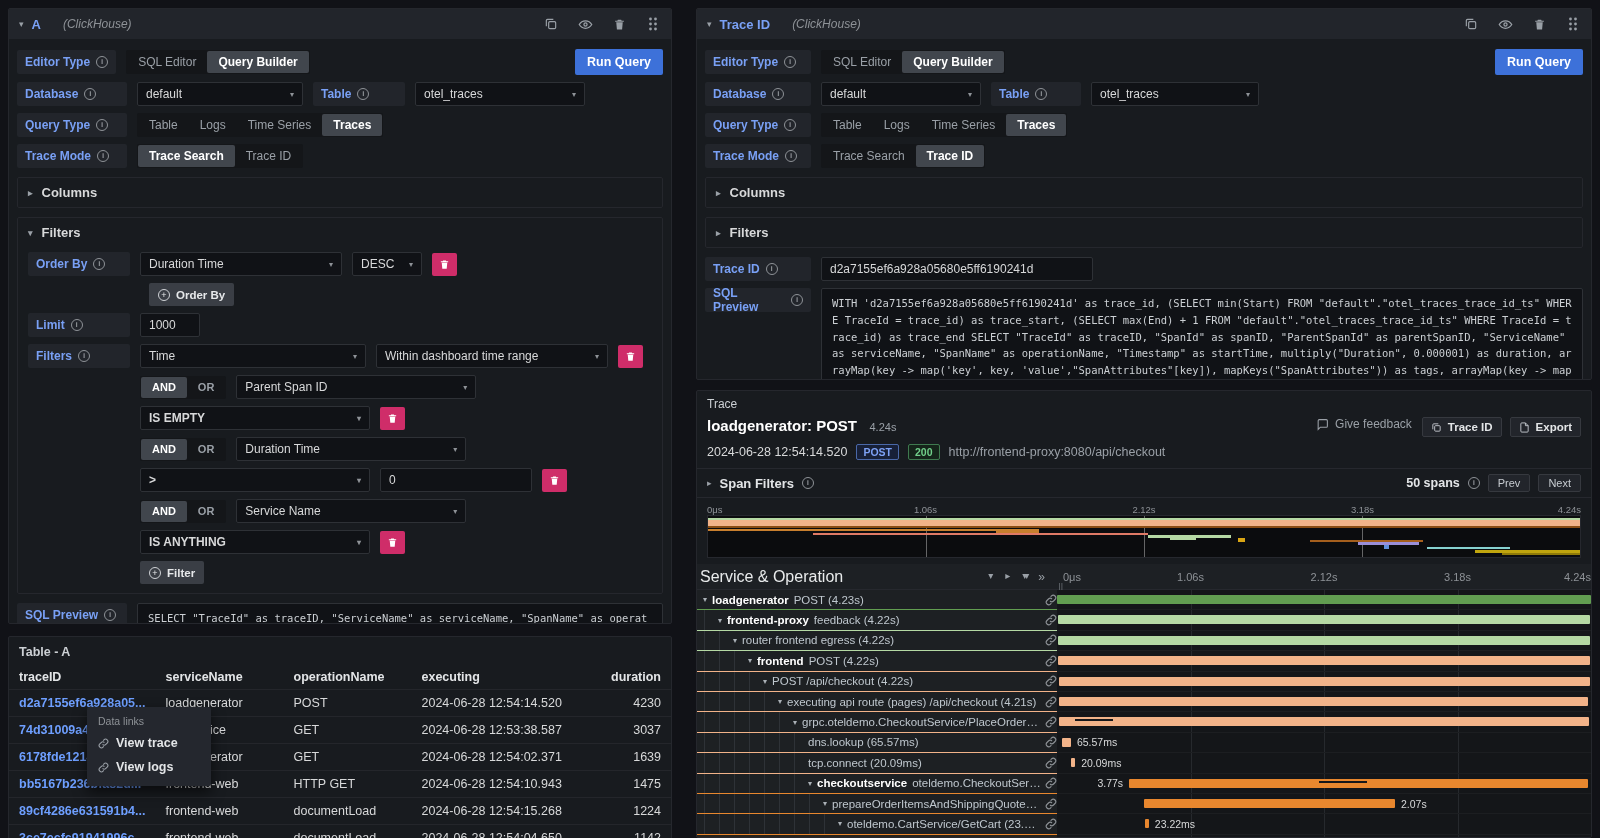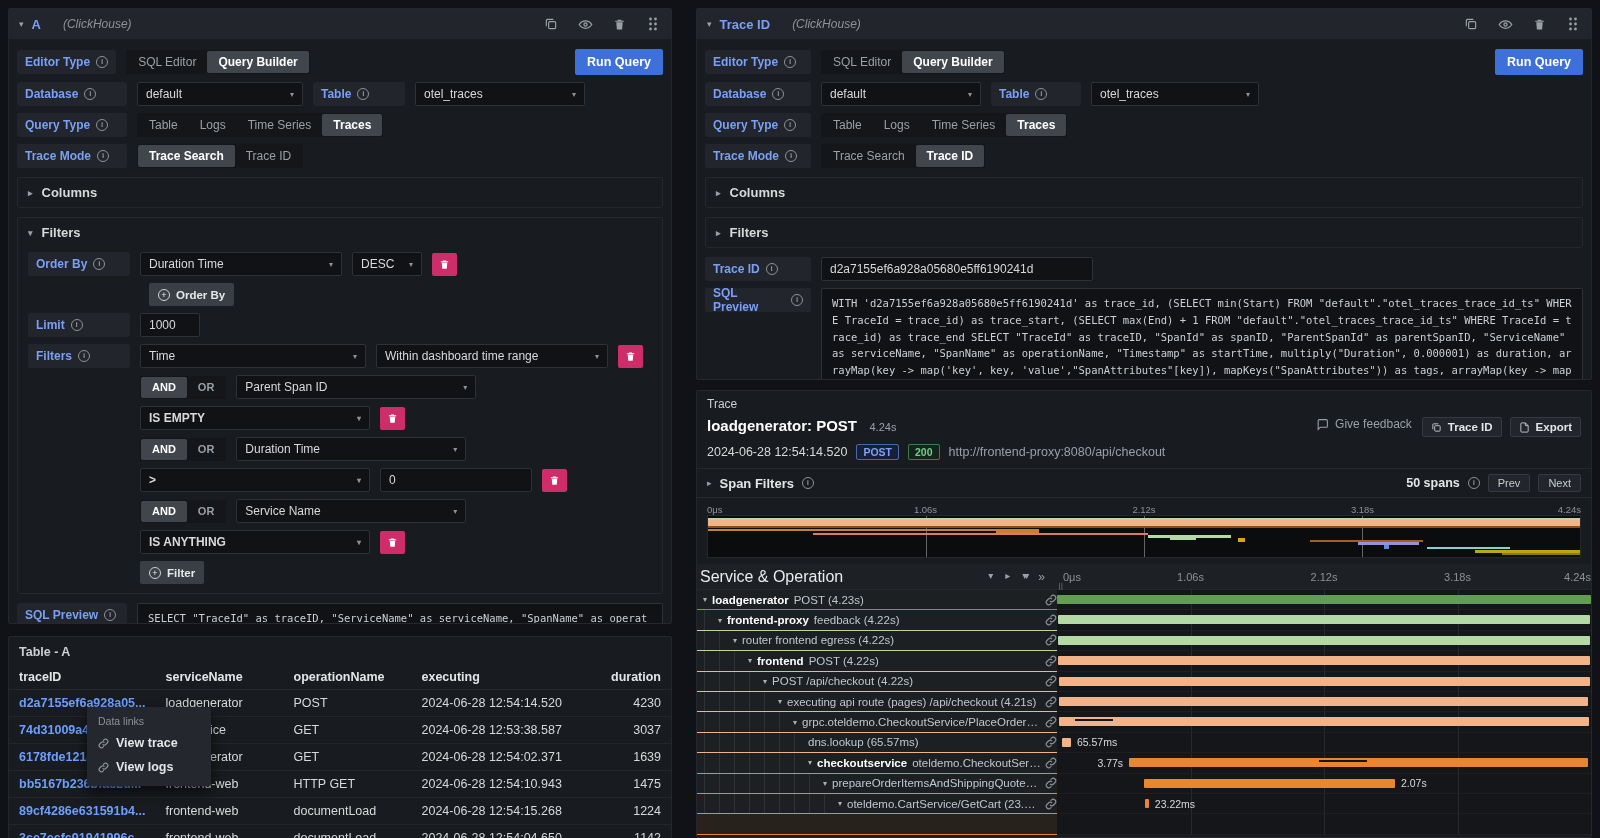--- a/index.html
+++ b/index.html
@@ -767,20 +767,38 @@
         </div>
         <div class="bc">
           <div style="position: absolute; top: 0px; bottom: 0px; width: 1px; left: 25%; background: rgb(38, 41, 45);"></div>
           <div style="position: absolute; top: 0px; bottom: 0px; width: 1px; left: 50%; background: rgb(38, 41, 45);"></div>
           <div style="position: absolute; top: 0px; bottom: 0px; width: 1px; left: 75%; background: rgb(38, 41, 45);"></div>
           <div class="bar" style="left: 0.9%; width: 1.7%; background: rgb(242, 179, 137);"></div>
           <span class="blab" style="left: 2.6%; margin-left: 6px;">65.57ms</span>
         </div>
       </div>
       <div class="srow">
+        <div class="nc" style="border-bottom-color: rgb(242, 179, 137); padding-left: 111px; background-image: repeating-linear-gradient(90deg, rgb(46, 50, 55) 0px, rgb(46, 50, 55) 1px, transparent 1px, transparent 15px); background-repeat: no-repeat; background-position: 7px 0px; background-size: 105px 100%;">
+          <span class="op">tcp.connect (20.09ms)</span>
+          <span class="lnk">
+            <svg width="12" height="12" viewBox="0 0 24 24" fill="none" stroke="#8e9297" stroke-width="2.2">
+              <path d="M10 14a5 5 0 0 0 7.07 0l3-3a5 5 0 0 0-7.07-7.07l-1.7 1.7"></path>
+              <path d="M14 10a5 5 0 0 0-7.07 0l-3 3a5 5 0 0 0 7.07 7.07l1.7-1.7"></path>
+            </svg>
+          </span>
+        </div>
+        <div class="bc">
+          <div style="position: absolute; top: 0px; bottom: 0px; width: 1px; left: 25%; background: rgb(38, 41, 45);"></div>
+          <div style="position: absolute; top: 0px; bottom: 0px; width: 1px; left: 50%; background: rgb(38, 41, 45);"></div>
+          <div style="position: absolute; top: 0px; bottom: 0px; width: 1px; left: 75%; background: rgb(38, 41, 45);"></div>
+          <div class="bar" style="left: 2.7%; width: 0.7%; background: rgb(242, 179, 137);"></div>
+          <span class="blab" style="left: 3.4%; margin-left: 6px;">20.09ms</span>
+        </div>
+      </div>
+      <div class="srow">
         <div class="nc" style="border-bottom-color: rgb(232, 135, 46); padding-left: 111px; background-image: repeating-linear-gradient(90deg, rgb(46, 50, 55) 0px, rgb(46, 50, 55) 1px, transparent 1px, transparent 15px); background-repeat: no-repeat; background-position: 7px 0px; background-size: 105px 100%;">
           <span class="chev">▾</span>
           <b>checkoutservice</b>
           <span class="op">oteldemo.CheckoutService/PlaceOrder</span>
           <span class="lnk">
             <svg width="12" height="12" viewBox="0 0 24 24" fill="none" stroke="#8e9297" stroke-width="2.2">
               <path d="M10 14a5 5 0 0 0 7.07 0l3-3a5 5 0 0 0-7.07-7.07l-1.7 1.7"></path>
               <path d="M14 10a5 5 0 0 0-7.07 0l-3 3a5 5 0 0 0 7.07 7.07l1.7-1.7"></path>
             </svg>
           </span>

